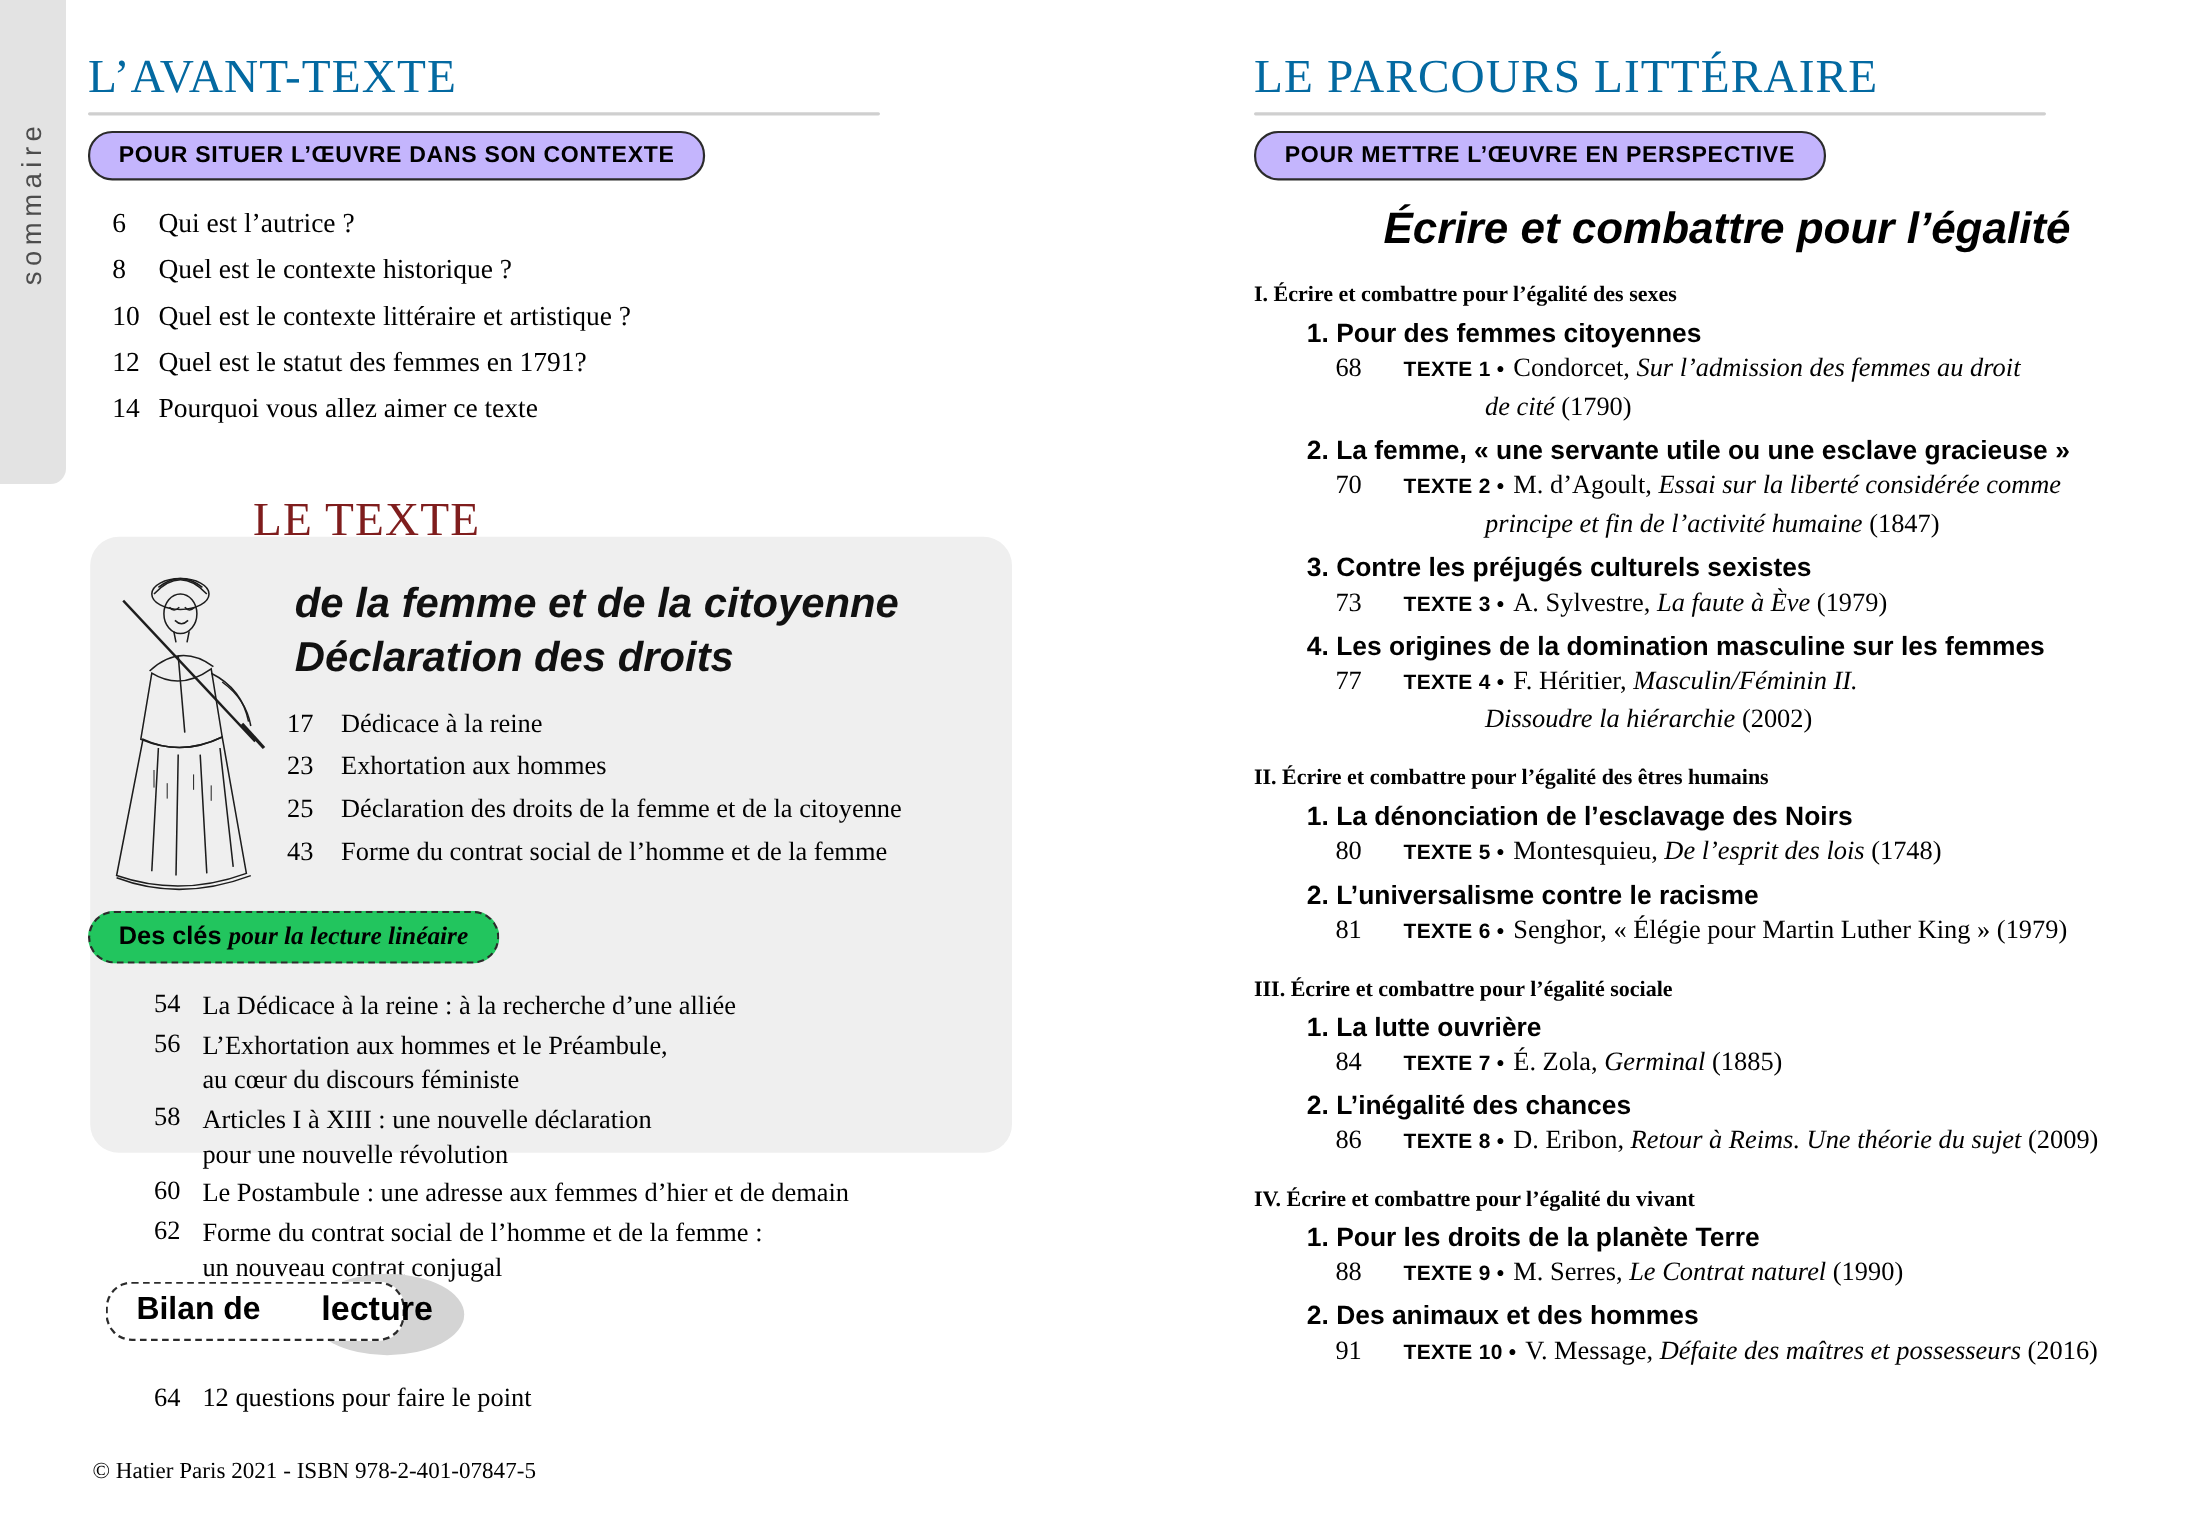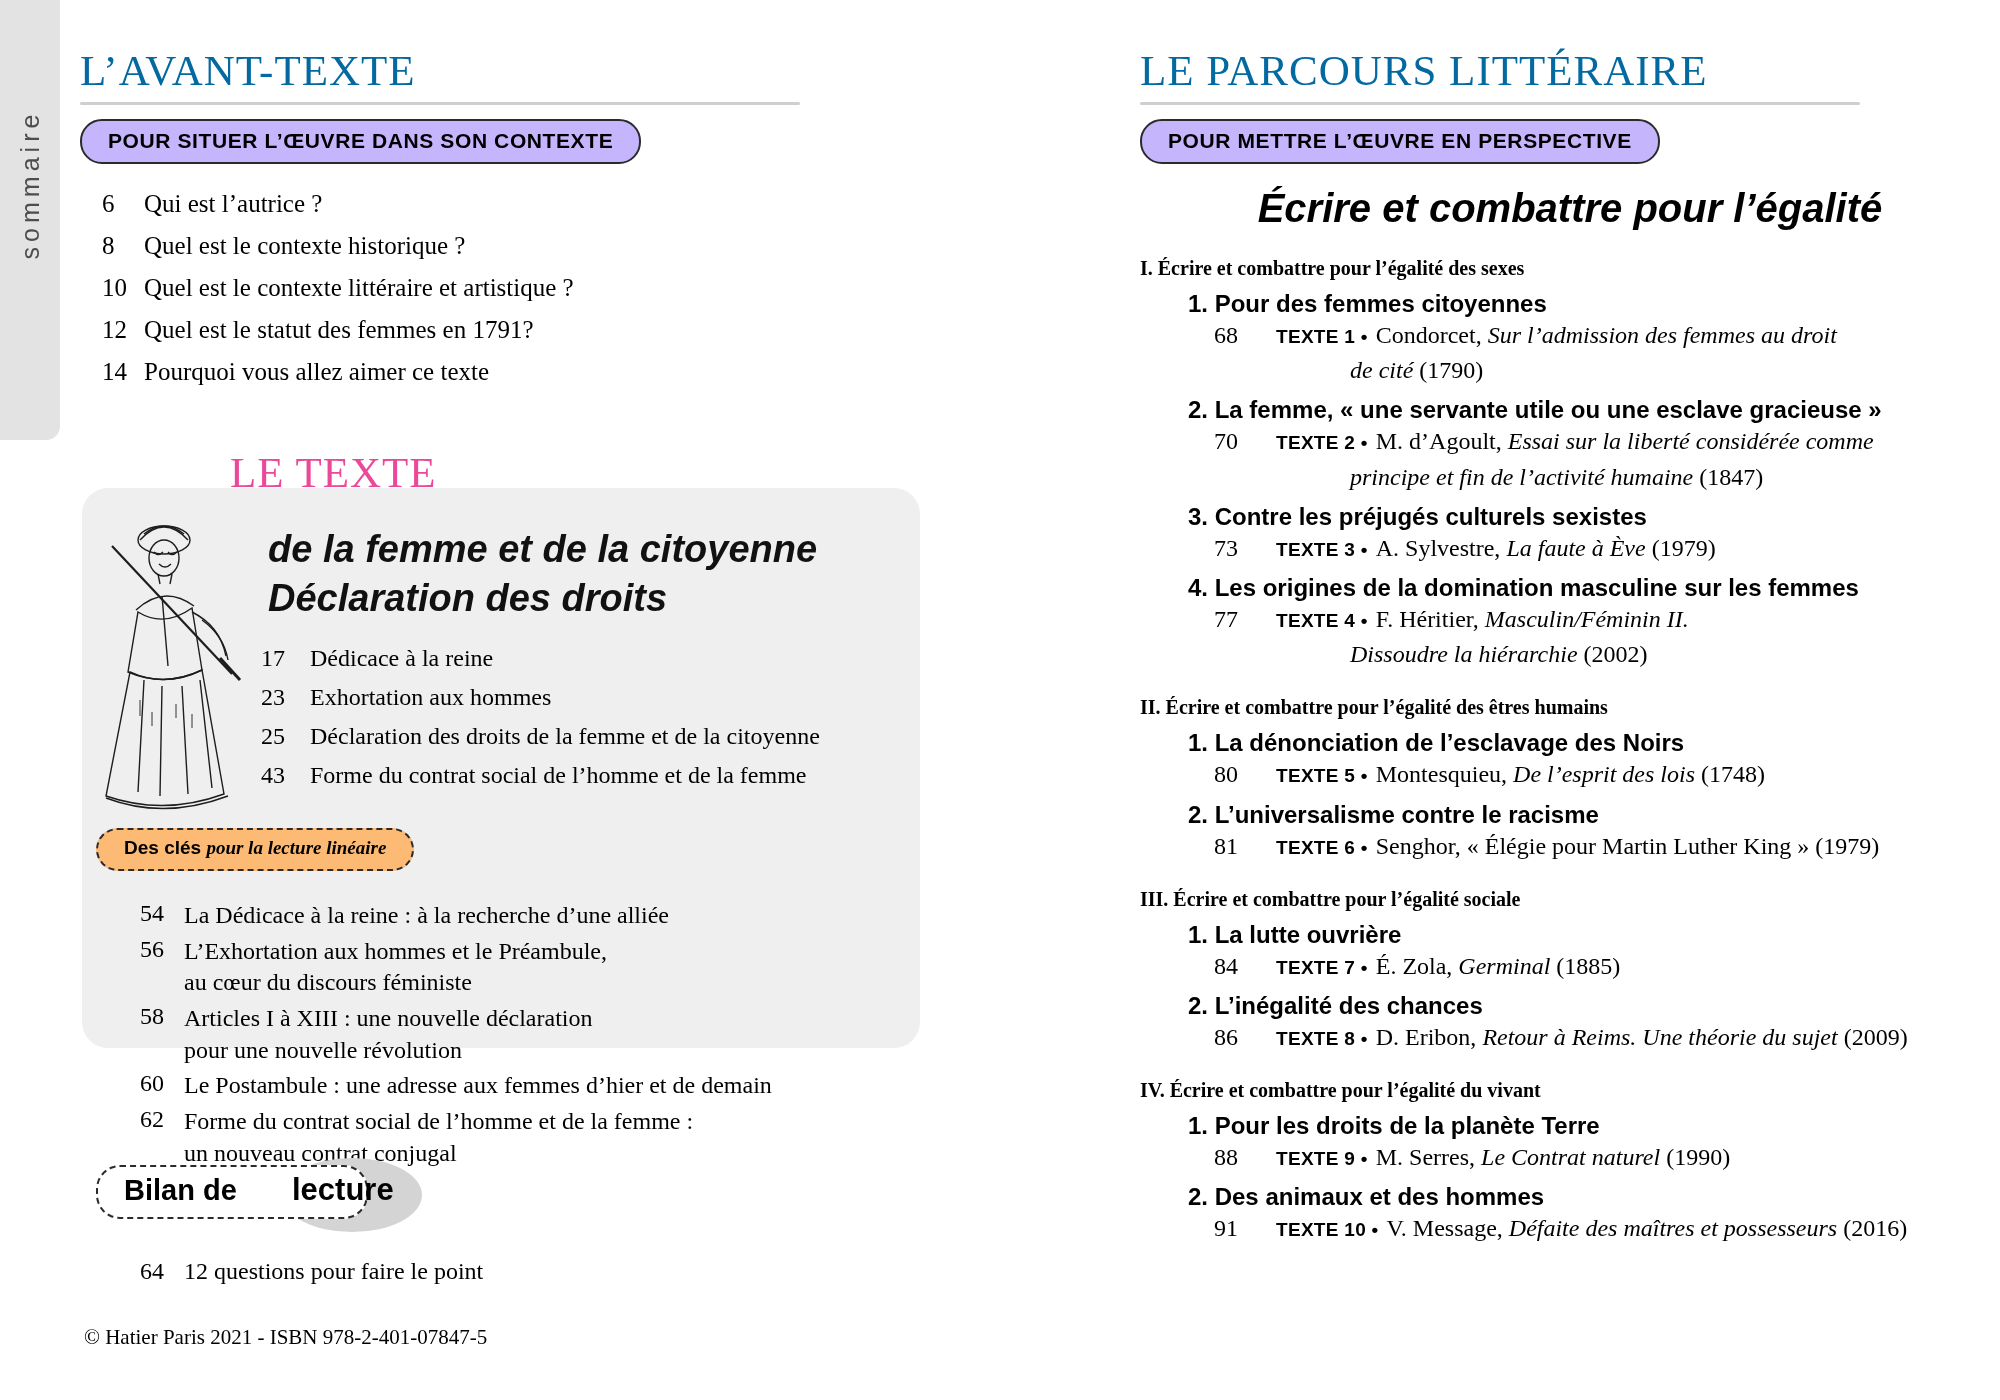--- a/index.html
+++ b/index.html
@@ -96,21 +96,21 @@
     position:absolute;
     left:82px; top:488px;
     width:838px; height:560px;
     background:#efefef;
     border-radius:26px 26px 26px 26px;
   }
   .ghost-letexte {
     position:absolute;
     left:230px; top:448px;
     font-size:43px;
-    color:#ec4899;
+    color:#7f1d1d;
     letter-spacing:1px;
     text-align:center;
   }
   .work-title {
     position:absolute;
     left:268px; top:525px;
     width:640px;
     font-family:"Liberation Sans", sans-serif;
     font-style:italic;
     font-weight:bold;
@@ -123,26 +123,26 @@
     left:92px; top:500px;
     width:170px; height:320px;
   }
 
   .text-toc { position:absolute; left:250px; top:645px; width:660px; }
   .text-toc .toc-row { font-size:24px; margin-bottom:12px; }
   .text-toc .toc-num { width:60px; text-align:center; padding-left:0; padding-right:14px; }
 
   .cles-banner {
     position:absolute;
-    left:96px; top:828px;
+    left:80px; top:828px;
     border:2px dashed #2b2b2b;
     border-radius:24px;
     padding:7px 26px 10px 26px;
-    background:#fdba74;
-    font-size:19px;
+    background:#22c55e;
+    font-size:23px;
     font-family:"Liberation Sans", sans-serif;
     font-weight:bold;
     white-space:nowrap;
   }
   .cles-banner .ital { font-style:italic; font-weight:bold; font-family:"Liberation Serif", serif; }
 
   .cles-toc { position:absolute; left:110px; top:900px; width:780px; }
   .cles-toc .toc-row { font-size:24px; margin-bottom:4px; align-items:flex-start; }
   .cles-toc .toc-num { width:74px; text-align:left; padding-left:30px; }
   .cles-toc .toc-text { line-height:1.32; }

